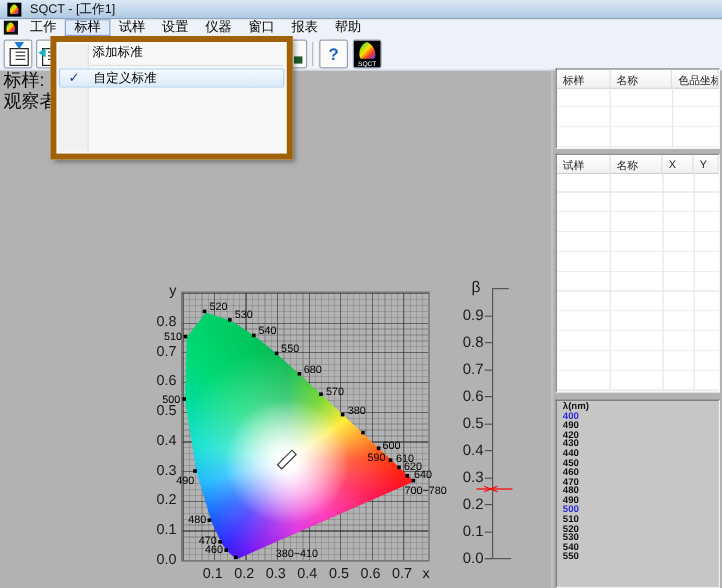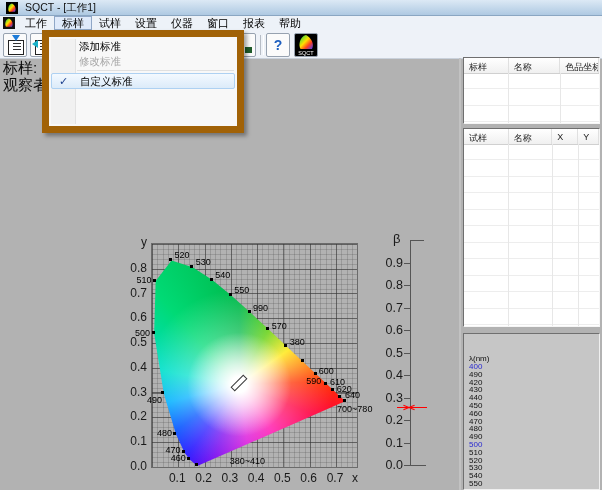--- a/index.html
+++ b/index.html
@@ -29,21 +29,21 @@
     border-top:4px solid transparent;border-bottom:4px solid transparent;border-right:6px solid #18b0c8;}
   .frag{position:absolute;right:3px;bottom:3px;width:7px;height:6px;background:#1f5c2a;}
   .tsep{position:absolute;left:260px;top:5px;width:2px;height:20px;
     border-left:1px solid #b7bdc6;border-right:1px solid #fff;}
   .help-q{display:block;text-align:center;font-size:14px;font-weight:bold;color:#1e5fbf;line-height:22px;}
   .sqct-btn{background:#000;}
   
   .ws-text{position:absolute;left:3px;top:59px;font-size:15px;line-height:17px;color:#0a0a0a;z-index:5;white-space:nowrap;}
   
   .dropdown{position:absolute;left:42px;top:30px;width:202px;height:103px;background:#f8f8f8;
-    border:7px solid #a16207;box-shadow:3px 3px 4px rgba(0,0,0,.35);z-index:60;
+    border:5px solid #a16207;box-shadow:3px 3px 4px rgba(0,0,0,.35);z-index:60;
     padding:2px 0;box-sizing:border-box;}
   .dd-gutter{position:absolute;left:2px;top:2px;bottom:2px;width:24px;background:#f1f1f1;border-right:1px solid #e2e2e2;}
   .dd-item{position:relative;height:14.6px;line-height:14.6px;font-size:10.5px;padding-left:30px;color:#000;white-space:nowrap;}
   .dd-item.disabled{color:#a6a6a6;}
   .dd-item.hl{margin:0 2px;padding-left:28px;border:1px solid #aed1f2;border-radius:2px;
     background:linear-gradient(#f3f9ff,#dcebf9);box-sizing:border-box;height:16px;line-height:14px;}
   .dd-sep{height:1px;background:#e0e0e0;margin:2px 3px 2px 28px;}
   .check{position:absolute;left:7px;top:0;color:#1a3e8c;font-size:11px;}
   .subarrow{position:absolute;right:6px;top:0;font-size:7px;color:#222;}
   
@@ -86,21 +86,21 @@
     border-bottom:1px solid #f6f6f6;border-right:1px solid #f6f6f6;overflow:hidden;}
   .thead{display:flex;height:15px;border-bottom:1px solid #d0d0d0;
     background:linear-gradient(#ffffff,#f0f0f0);font-size:9px;color:#222;}
   .th{box-sizing:border-box;padding:3px 0 0 5px;border-right:1px solid #e0e0e0;height:15px;white-space:nowrap;overflow:hidden;}
   .tbody{position:absolute;left:0;top:15px;right:0;bottom:0;
     background-image:repeating-linear-gradient(to bottom, transparent 0 15.5px, #ededed 15.5px 16.5px);}
   .colline{position:absolute;top:0;bottom:0;width:1px;background:#e7e7e7;}
   .spectrum{position:absolute;box-sizing:border-box;background:#c6c6c6;
     border-top:1px solid #6f6f6f;border-left:1px solid #6f6f6f;
     border-bottom:1px solid #efefef;border-right:1px solid #efefef;
-    font-size:8px;color:#111;overflow:hidden;padding-top:20px;}
+    font-size:8px;color:#111;overflow:hidden;font-weight:bold;}
   .spec-header{height:9px;line-height:9px;padding-left:5px;}
   .spec-val{height:7.8px;line-height:7.8px;padding-left:5px;}
   .spec-val.hl{color:#2a2ad0;}
   .vsep{position:absolute;left:459px;top:58px;width:2px;height:432px;background:#c2c2c2;}
 </style>
 </head>
 <body>
 
 <div class="titlebar">
   <svg class="mdi-icon" width="12" height="12" viewBox="0 0 16 16">
@@ -166,21 +166,20 @@
 </div>
 
 <div class="ws-text">
   <div>标样:</div>
   <div>观察者</div>
 </div>
 
 <div class="dropdown" id="dropdown">
   <div class="dd-gutter"></div>
 <div class="dd-item"><span>添加标准</span></div>
-    <div class="dd-item disabled"><span>修改标准</span></div>
     <div class="dd-sep"></div>
     <div class="dd-item hl"><span>自定义标准</span><span class="check">✓</span></div>
   </div>
 
 <div id="chart">
   <div id="plot">
     <div id="horseshoe" style="clip-path: polygon(22.32% 99.44%, 22.13% 99.47%, 21.97% 99.43%, 21.65% 99.23%, 21.08% 98.79%, 20.08% 98.03%, 18.46% 96.7%, 15.91% 93.58%, 11.71% 85.26%, 5.82% 67.22%, 1.05% 40.18%, 1.78% 16.64%, 9.53% 7.36%, 19.83% 10.46%, 29.44% 16.19%, 38.67% 23.08%, 47.83% 30.61%, 56.94% 38.37%, 65.71% 45.93%, 73.74% 52.87%, 80.38% 58.61%, 85.36% 62.89%, 88.65% 65.74%, 90.76% 67.56%, 92.18% 68.79%, 93.08% 69.56%, 93.85% 70.22%, 94.15% 70.49%, 94.19% 70.52%);"></div>
   </div>
 <div class="x-tick" style="left: 39.2821px; top: 243px; width: 20px; text-align: center;">0.1</div>
     <div class="x-tick" style="left: 65.5641px; top: 243px; width: 20px; text-align: center;">0.2</div>
@@ -202,21 +201,21 @@
     <div class="axis-letter" style="left: 224px; top: 243px;">x</div>
     <div class="locus-dot" style="left: 41.0276px; top: 29.9029px;"></div>
     <div class="locus-label right" style="left: 46.5276px; top: 27.4029px;">520</div>
     <div class="locus-dot" style="left: 62.1583px; top: 36.8159px;"></div>
     <div class="locus-label right" style="left: 67.6583px; top: 34.3159px;">530</div>
     <div class="locus-dot" style="left: 81.8436px; top: 49.6012px;"></div>
     <div class="locus-label right" style="left: 87.3436px; top: 47.1012px;">540</div>
     <div class="locus-dot" style="left: 100.767px; top: 64.9634px;"></div>
     <div class="locus-label right" style="left: 106.267px; top: 62.4634px;">550</div>
     <div class="locus-dot" style="left: 119.558px; top: 81.7628px;"></div>
-    <div class="locus-label right" style="left: 125.058px; top: 80.2628px;">990</div>
+    <div class="locus-label right" style="left: 125.058px; top: 80.2628px;">680</div>
     <div class="locus-dot" style="left: 138.219px; top: 99.0577px;"></div>
     <div class="locus-label right" style="left: 143.719px; top: 97.5577px;">570</div>
     <div class="locus-dot" style="left: 156.196px; top: 115.931px;"></div>
     <div class="locus-label right" style="left: 161.696px; top: 114.431px;">380</div>
     <div class="locus-dot" style="left: 172.674px; top: 131.393px;"></div>
     <div class="locus-label right" style="left: 178.174px; top: 128.893px; margin-top: 24px;">590</div>
     <div class="locus-dot" style="left: 186.288px; top: 144.203px;"></div>
     <div class="locus-label right" style="left: 190.788px; top: 142.703px;">600</div>
     <div class="locus-dot" style="left: 196.486px; top: 153.742px;"></div>
     <div class="locus-label right" style="left: 201.986px; top: 154.242px;">610</div>

